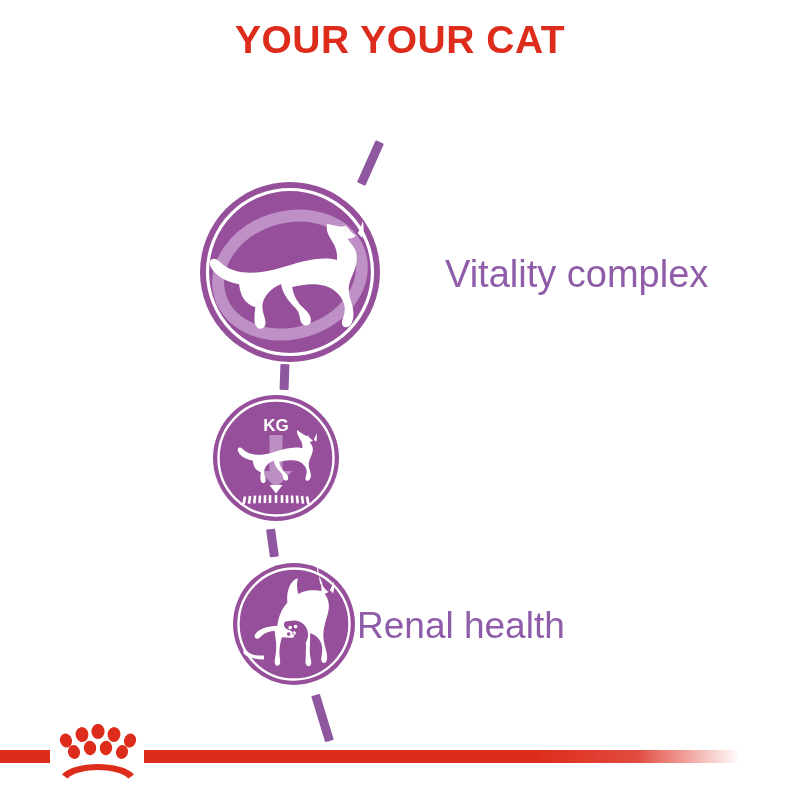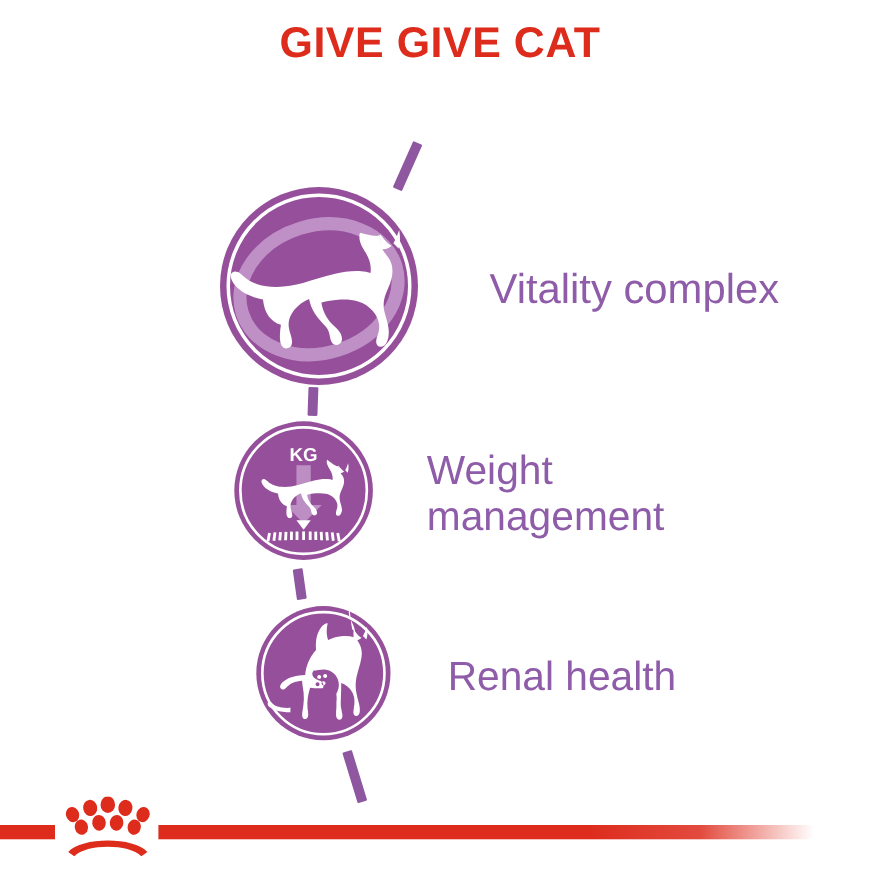--- a/index.html
+++ b/index.html
@@ -32,21 +32,21 @@
   }
   #headline .hl-line {
     display: block;
     white-space: nowrap;
   }
 
   
   #features {
     position: absolute;
     left: 0;
-    top: 4px;
+    top: 16px;
     width: 800px;
     height: 564px;
   }
 
   .feature-row {
     position: absolute;
     display: flex;
     align-items: center;
   }
   .feature-label {
@@ -58,21 +58,21 @@
     white-space: pre-line;
   }
 
   
   #row-vitality  { left: 197px; top: 163px; }
   #row-weight    { left: 211px; top: 377px; justify-content: space-between; }
   #row-renal     { left: 231px; top: 545px; }
 
   #row-vitality .feature-label { margin-left: 62px; font-size: 38px; }
   #row-weight   .feature-label { margin-left: 47px; font-size: 37px; }
-  #row-renal    .feature-label { margin-left: 50px; font-size: 37px; }
+  #row-renal    .feature-label { font-size: 37px; }
 
   .icon-badge { display: block; }
 
   
   .dash {
     position: absolute;
     background: #8E57A0;
     border-radius: 1px;
   }
   #dash-top    { left: 366px; top: 124px;  width: 9px;  height: 46px; transform: rotate(24deg); }
@@ -103,21 +103,21 @@
     left: 52px;
     top: 724px;
     width: 92px;
     height: 60px;
   }
 </style>
 </head>
 <body>
 
 <div id="headline">
-  <span class="hl-line">GIVE GIVE CAT</span>
+  <span class="hl-line">YOUR YOUR CAT</span>
 </div>
 
 <div id="features">
 
   <div class="dash" id="dash-top"></div>
   <div class="dash" id="dash-1to2"></div>
   <div class="dash" id="dash-2to3"></div>
   <div class="dash" id="dash-bottom"></div>
 
   <div class="feature-row" id="row-vitality">
@@ -192,22 +192,20 @@
           <line x1="76.0" y1="102.3" x2="76.1" y2="110.0"></line>
           <line x1="81.0" y1="102.5" x2="81.4" y2="110.1"></line>
           <line x1="86.0" y1="102.7" x2="86.7" y2="110.3"></line>
           <line x1="91.0" y1="103.0" x2="92.0" y2="110.6"></line>
           <line x1="96.0" y1="103.5" x2="97.4" y2="111.0"></line>
         </g>
 
         <path fill="#FFFFFF" d="M58.5,92 L71.5,92 L65,100.5 Z"></path>
       </svg>
     </span>
-    <span class="feature-label">Weight
-management</span>
   </div>
 
   <div class="feature-row" id="row-renal">
     <span class="icon-badge">
       <svg width="126" height="126" viewBox="0 0 126 126" xmlns="http://www.w3.org/2000/svg" aria-hidden="true">
         <circle cx="63" cy="63" r="61" fill="#96509B"></circle>
         <circle cx="63" cy="63" r="55.5" fill="none" stroke="#FFFFFF" stroke-width="2.4"></circle>
 
         <path fill="#FFFFFF" d="M90.4,23.6c0.6,2.4,1,4.8,2.1,7c0.9,1.9,2.1,3.5,3.1,5.3c1.6,2.9,2.3,6,2.3,9.3
           c0,3.1-0.7,6.1-1.5,9.1c-1.1,3.9-2.4,7.8-3.2,11.8c-0.9,4.3-1.1,8.6-0.5,12.9c0.5,3.8,1.6,7.4,2.5,11.1c0.6,2.4,1.1,4.9,0.9,7.4

